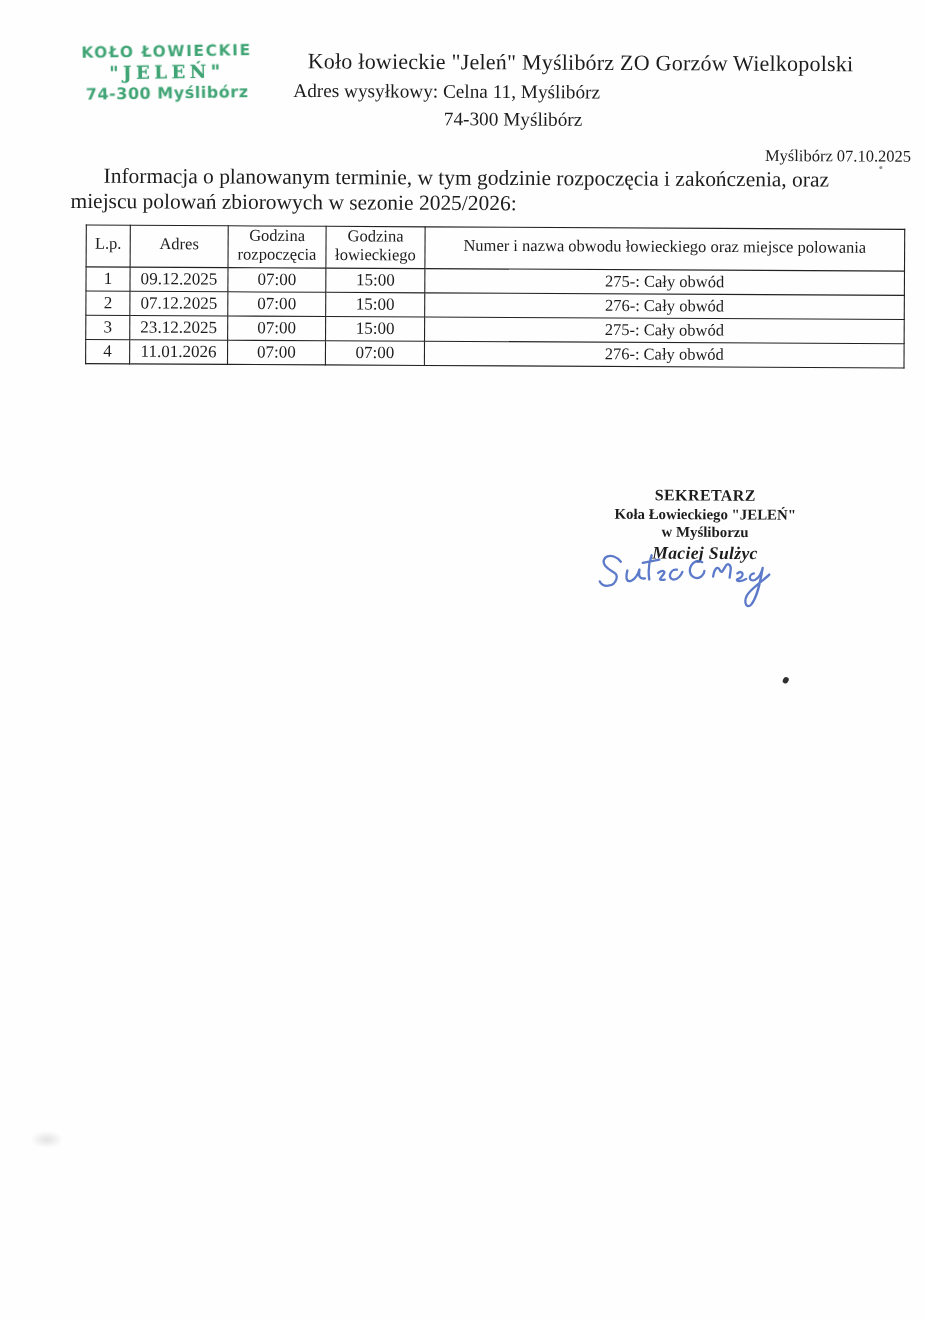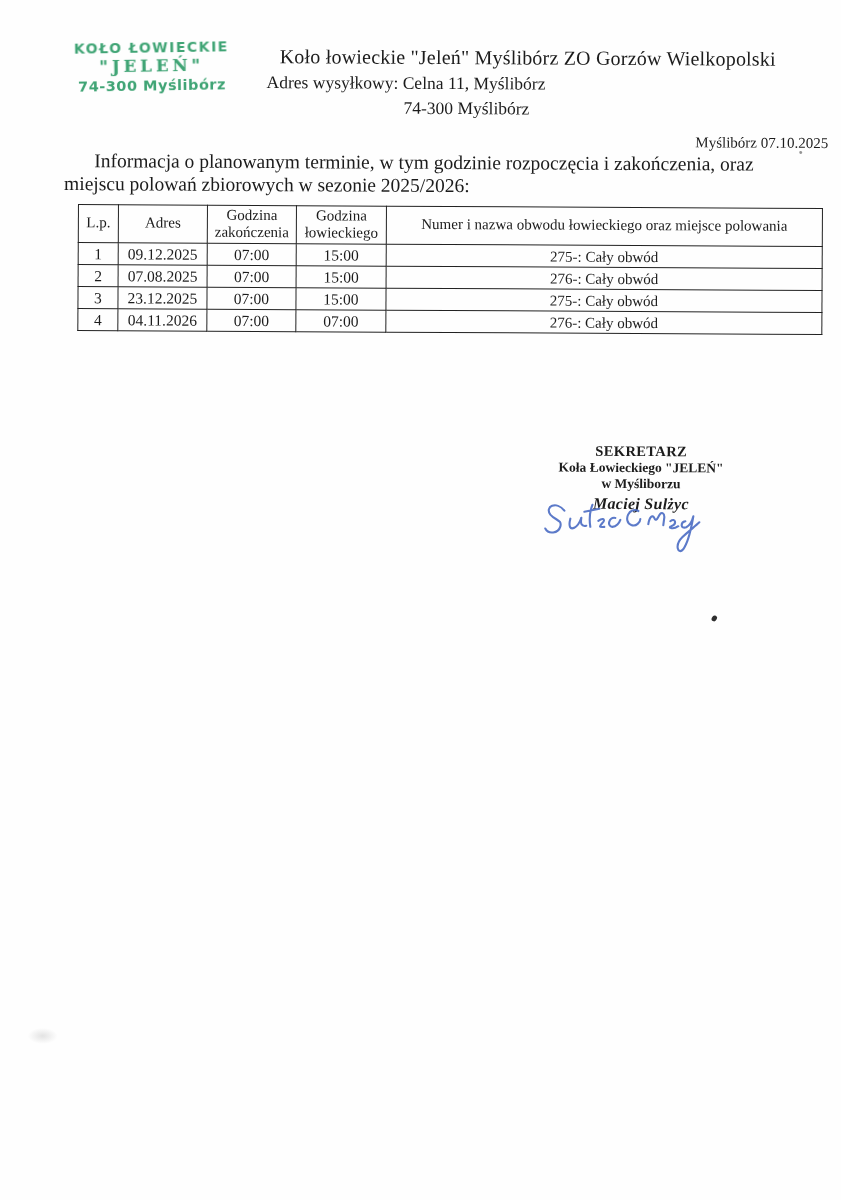--- a/index.html
+++ b/index.html
@@ -120,50 +120,50 @@
         <col class="col-lp">
           <col class="col-data">
           <col class="col-start">
           <col class="col-end">
           <col class="col-obwod">
       </colgroup>
       <thead>
         <tr>
             <th>L.p.</th>
             <th>Adres</th>
-            <th>Godzina zakończenia</th>
+            <th>Godzina rozpoczęcia</th>
             <th>Godzina łowieckiego</th>
             <th>Numer i nazwa obwodu łowieckiego oraz miejsce polowania</th>
           </tr>
       </thead>
       <tbody>
           <tr>
             <td>1</td>
             <td>09.12.2025</td>
             <td>07:00</td>
             <td>15:00</td>
             <td class="obwod">275-: Cały obwód</td>
           </tr>
           <tr>
             <td>2</td>
-            <td>07.08.2025</td>
+            <td>07.12.2025</td>
             <td>07:00</td>
             <td>15:00</td>
             <td class="obwod">276-: Cały obwód</td>
           </tr>
           <tr>
             <td>3</td>
             <td>23.12.2025</td>
             <td>07:00</td>
             <td>15:00</td>
             <td class="obwod">275-: Cały obwód</td>
           </tr>
           <tr>
             <td>4</td>
-            <td>04.11.2026</td>
+            <td>11.01.2026</td>
             <td>07:00</td>
             <td>07:00</td>
             <td class="obwod">276-: Cały obwód</td>
           </tr>
         </tbody>
     </table>
 
     <div class="sig-block">
       <div class="sig-title">SEKRETARZ</div>
       <div class="sig-org">Koła Łowieckiego "JELEŃ"</div>

